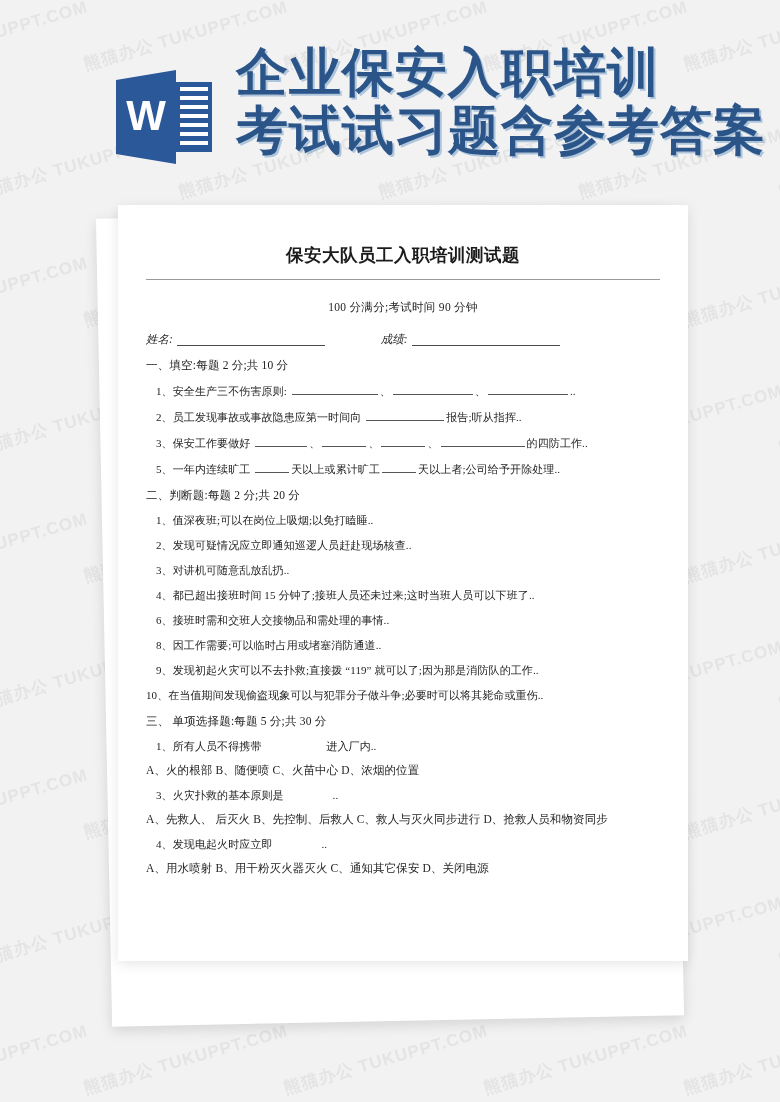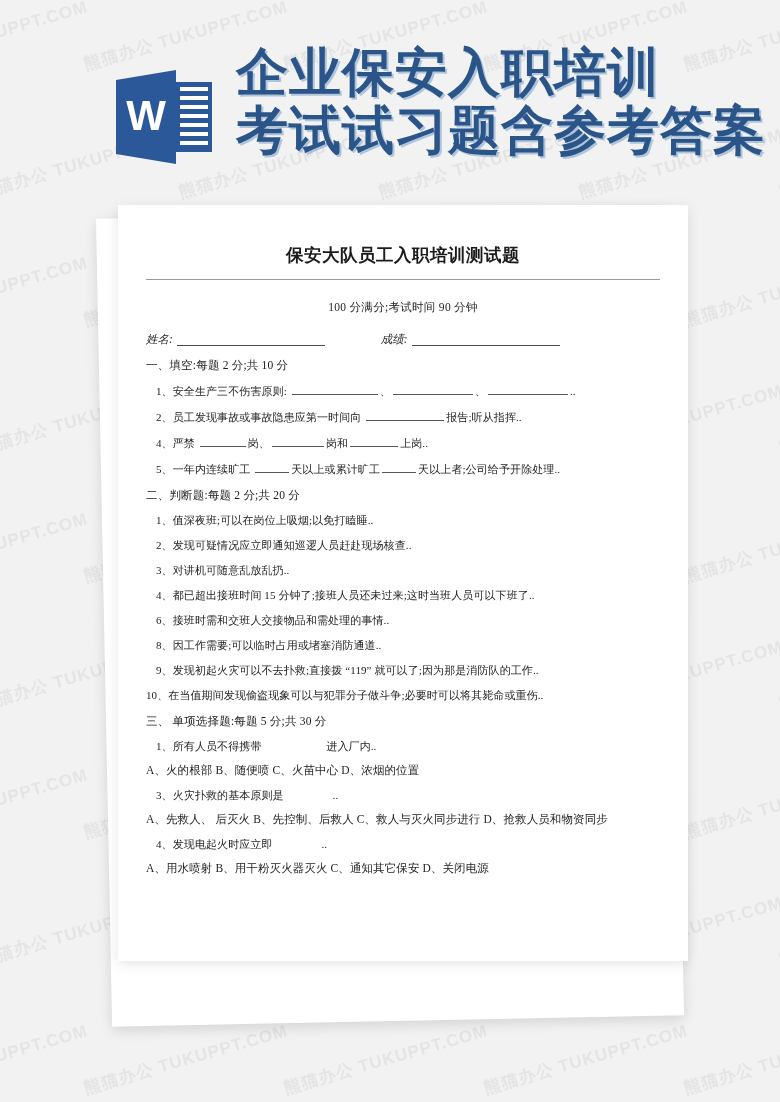--- a/index.html
+++ b/index.html
@@ -268,25 +268,25 @@
     <div class="q-line indent">
       <span>1、安全生产三不伤害原则:</span>
       <span class="blank" style="width:86px"></span>、<span class="blank" style="width:80px"></span>、<span class="blank" style="width:80px"></span><span>..</span>
     </div>
 
     <div class="q-line indent">
       <span>2、员工发现事故或事故隐患应第一时间向</span>
       <span class="blank" style="width:78px"></span><span>报告;听从指挥..</span>
     </div>
 
-
-    <div class="q-line indent">
-      <span>4、严禁</span>
-      <span class="blank" style="width:46px"></span><span>岗、</span><span class="blank" style="width:52px"></span><span>岗和</span><span class="blank" style="width:48px"></span><span>上岗..</span>
-    </div>
+    <div class="q-line indent">
+      <span>3、保安工作要做好</span>
+      <span class="blank" style="width:52px"></span>、<span class="blank" style="width:44px"></span>、<span class="blank" style="width:44px"></span>、<span class="blank" style="width:84px"></span><span>的四防工作..</span>
+    </div>
+
 
     <div class="q-line indent">
       <span>5、一年内连续旷工</span>
       <span class="blank" style="width:34px"></span><span>天以上或累计旷工</span><span class="blank" style="width:34px"></span><span>天以上者;公司给予开除处理..</span>
     </div>
 
     <div class="section-head">二、判断题:每题 2 分;共 20 分</div>
 
     <div class="q-line indent">1、值深夜班;可以在岗位上吸烟;以免打瞌睡..</div>
     <div class="q-line indent">2、发现可疑情况应立即通知巡逻人员赶赴现场核查..</div>

